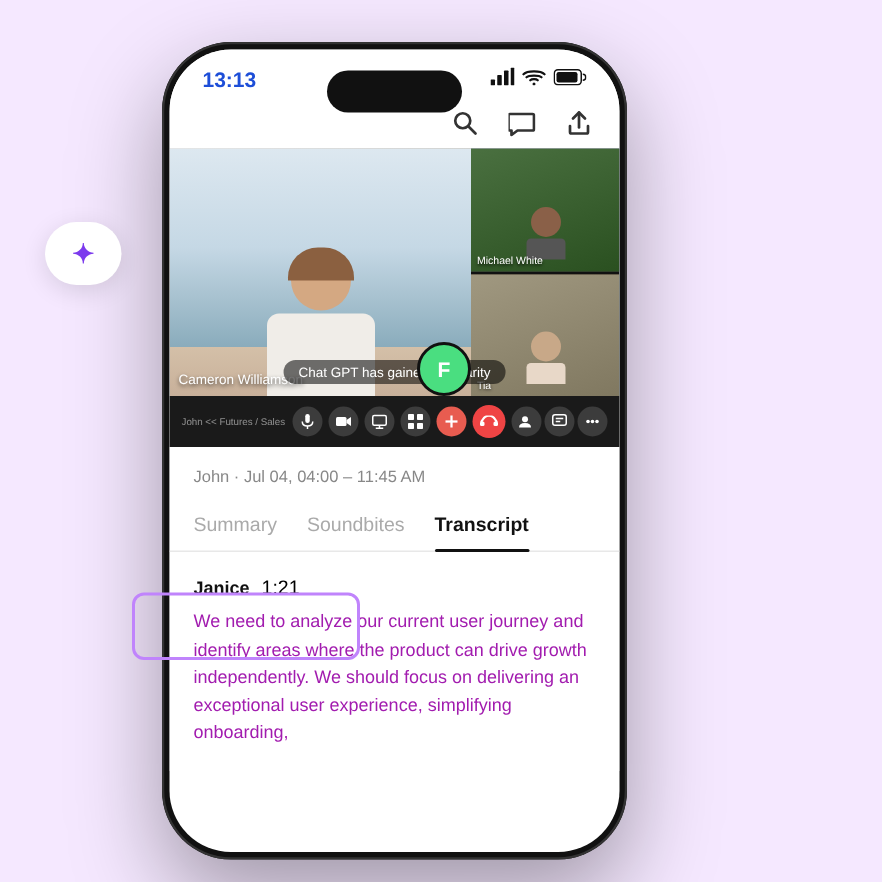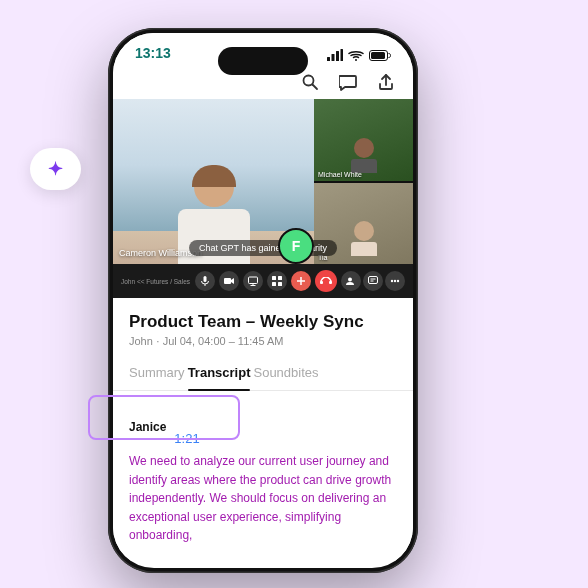--- a/index.html
+++ b/index.html
@@ -61,26 +61,26 @@
       right: 5px;
       bottom: 5px;
       background: white;
       border-radius: 41px;
       overflow: hidden;
     }
 
     
     .status-bar {
       display: flex;
-      align-items: flex-end;
+      align-items: flex-start;
       justify-content: space-between;
       padding: 12px 22px 4px;
       font-size: 13px;
       font-weight: 600;
-      color: #0f766e;
+      color: #1d4ed8;
       background: white;
       position: relative;
       z-index: 5;
     }
 
     .status-time {
       font-size: 14px;
       font-weight: 700;
     }
 
@@ -340,21 +340,21 @@
       color: #888;
     }
 
     
     .tabs {
       display: flex;
       align-items: center;
       border-bottom: 1px solid #e8e8e8;
       padding: 0 16px;
       background: white;
-      gap: 3px;
+      gap: 20px;
     }
 
     .tab {
       padding: 10px 0;
       font-size: 13px;
       color: #aaa;
       cursor: pointer;
       position: relative;
       font-weight: 400;
     }
@@ -390,23 +390,22 @@
     }
 
     .speaker-name {
       font-size: 12px;
       font-weight: 700;
       color: #111;
     }
 
     .speaker-time {
       font-size: 13px;
-      color: #3b82f6;
+      color: #000000;
       font-weight: 500;
-      margin-top: 24px;
     }
 
     .transcript-text {
       font-size: 12px;
       color: #a21caf;
       line-height: 1.55;
     }
 
     
     .sidebar-highlight {
@@ -601,33 +600,32 @@
             <svg width="10" height="10" viewBox="0 0 10 10" fill="white">
               <circle cx="2" cy="5" r="1.2"></circle>
               <circle cx="5" cy="5" r="1.2"></circle>
               <circle cx="8" cy="5" r="1.2"></circle>
             </svg>
           </div>
         </div>
       </div>
 
       <div class="meeting-info">
-        <div class="meeting-title">Product Team – Weekly Sync</div>
         <div class="meeting-meta">John · Jul 04, 04:00 – 11:45 AM</div>
       </div>
 
       <div class="tabs">
         <div class="tab">
           <span>Summary</span>
         </div>
+        <div class="tab">
+          <span>Soundbites</span>
+        </div>
         <div class="tab active">
           <span>Transcript</span>
-        </div>
-        <div class="tab">
-          <span>Soundbites</span>
         </div>
       </div>
 
       <div class="transcript-content">
         <div class="speaker-line">
           <span class="speaker-name">Janice</span>
           <span class="speaker-time">1:21</span>
         </div>
         <div class="transcript-text">We need to analyze our current user journey and identify areas where the product can drive growth independently. We should focus on delivering an exceptional user experience, simplifying onboarding,</div>
       </div>

